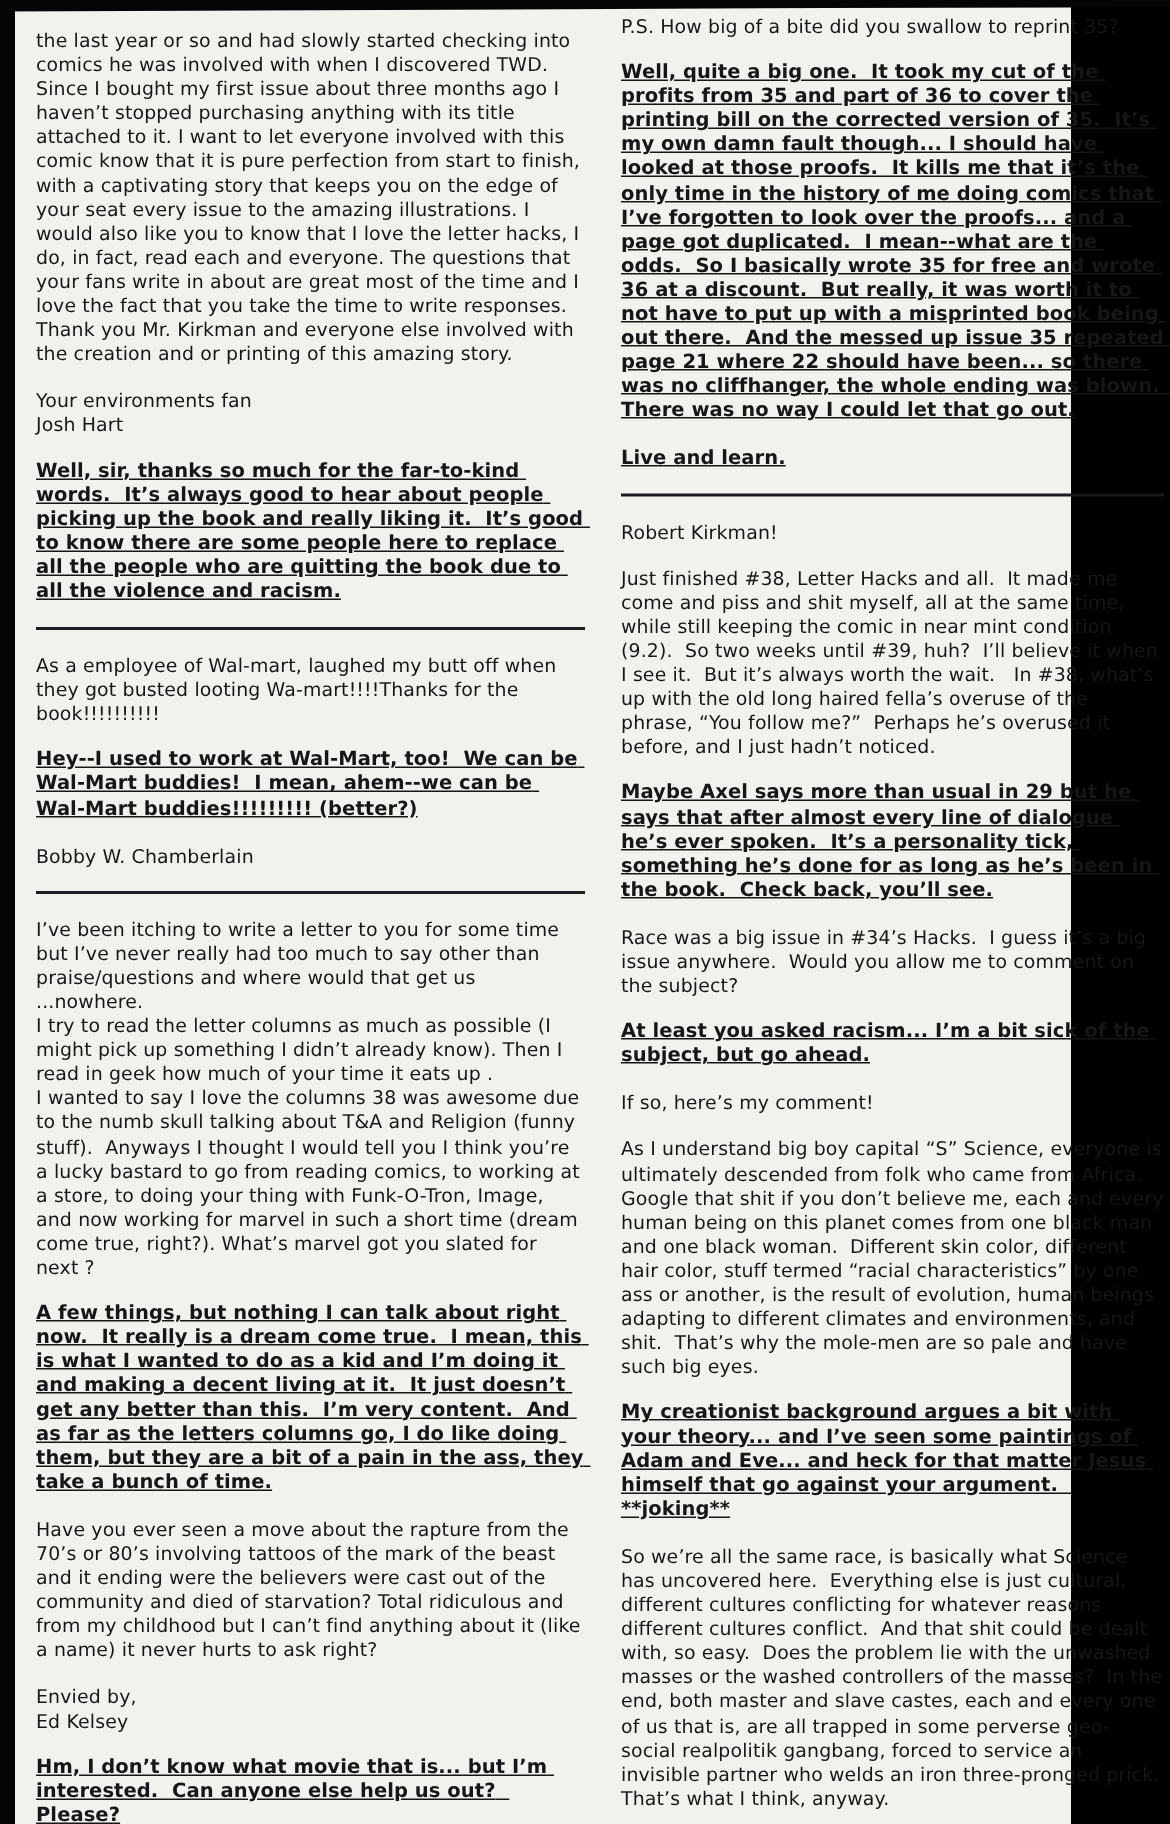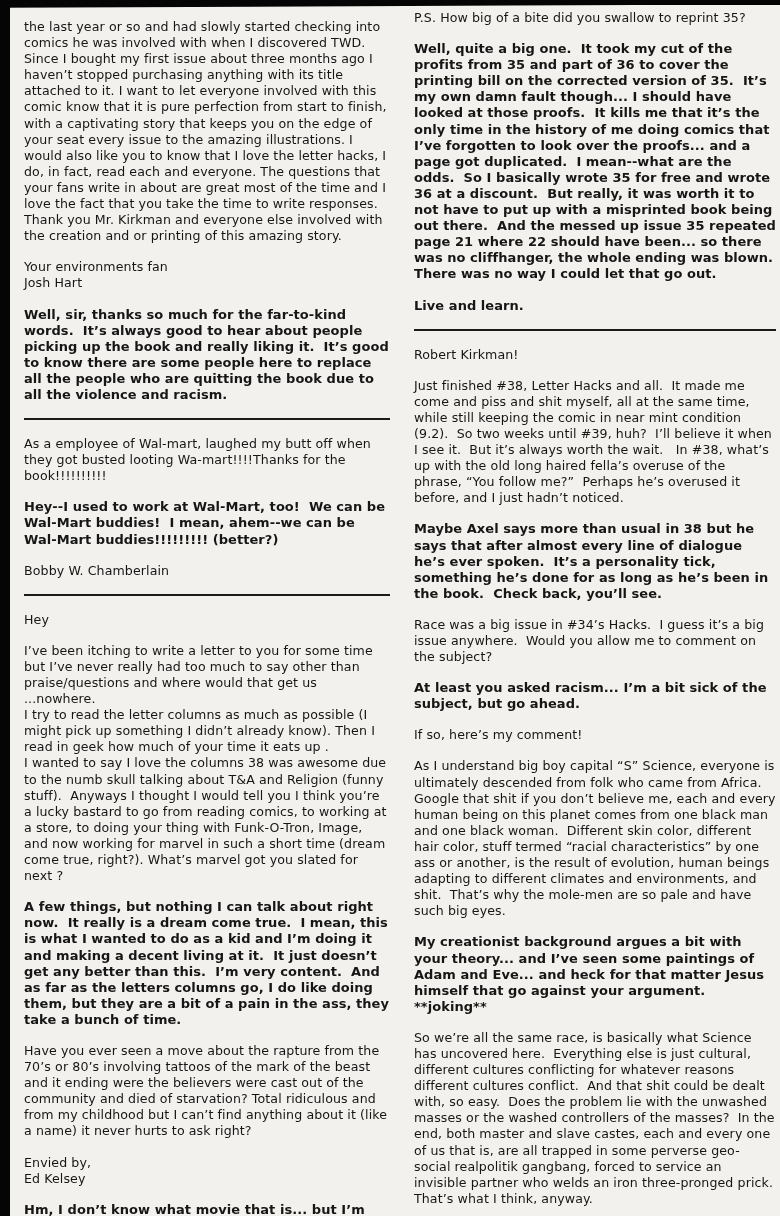--- a/index.html
+++ b/index.html
@@ -25,21 +25,21 @@
   .edge-left {
     position: absolute;
     left: 0; top: 0;
     width: 10px; height: 1216px;
     background: #050505;
     z-index: 2;
   }
   .paper {
     position: absolute;
     left: 10px; top: 5px;
-    width: 770px; height: 1211px;
+    width: 704px; height: 1211px;
     background: #f2f1ed;
     z-index: 1;
   }
   .column {
     position: absolute;
     top: 0;
     color: #161616;
   }
   .col-left  { left: 14px;  top: 14px; width: 366px; }
   .col-right { left: 404px; top: 5px;  width: 362px; }
@@ -47,20 +47,21 @@
     margin: 0 0 15px 0;
     font-size: 12.6px;
     line-height: 16.1px;
     white-space: pre-wrap;
     letter-spacing: 0.1px;
   }
   .para.bold {
     font-weight: bold;
     font-size: 13px;
     letter-spacing: 0.05px;
+    text-decoration: underline;
   }
   .divider {
     border: none;
     border-top: 2.5px solid #1b1b1b;
     margin: 4px 0 16px 0;
     width: 100%;
   }
 </style>
 </head>
 <body>
@@ -69,39 +70,38 @@
   <div class="column col-left">
       <p class="para">the last year or so and had slowly started checking into comics he was involved with when I discovered TWD. Since I bought my first issue about three months ago I haven’t stopped purchasing anything with its title attached to it. I want to let everyone involved with this comic know that it is pure perfection from start to finish, with a captivating story that keeps you on the edge of your seat every issue to the amazing illustrations. I would also like you to know that I love the letter hacks, I do, in fact, read each and everyone. The questions that your fans write in about are great most of the time and I love the fact that you take the time to write responses. Thank you Mr. Kirkman and everyone else involved with the creation and or printing of this amazing story.</p>
       <p class="para">Your environments fan
 Josh Hart</p>
       <p class="para bold">Well, sir, thanks so much for the far-to-kind words.  It’s always good to hear about people picking up the book and really liking it.  It’s good to know there are some people here to replace all the people who are quitting the book due to all the violence and racism.</p>
       <div class="divider"></div>
       <p class="para">As a employee of Wal-mart, laughed my butt off when they got busted looting Wa-mart!!!!Thanks for the book!!!!!!!!!!</p>
       <p class="para bold">Hey--I used to work at Wal-Mart, too!  We can be Wal-Mart buddies!  I mean, ahem--we can be Wal-Mart buddies!!!!!!!!! (better?)</p>
       <p class="para">Bobby W. Chamberlain</p>
       <div class="divider"></div>
-      <p class="para">Hey</p>
       <p class="para">I’ve been itching to write a letter to you for some time but I’ve never really had too much to say other than praise/questions and where would that get us
 ...nowhere.
 I try to read the letter columns as much as possible (I might pick up something I didn’t already know). Then I read in geek how much of your time it eats up .
 I wanted to say I love the columns 38 was awesome due to the numb skull talking about T&amp;A and Religion (funny stuff).  Anyways I thought I would tell you I think you’re a lucky bastard to go from reading comics, to working at a store, to doing your thing with Funk-O-Tron, Image, and now working for marvel in such a short time (dream come true, right?). What’s marvel got you slated for next ?</p>
       <p class="para bold">A few things, but nothing I can talk about right now.  It really is a dream come true.  I mean, this is what I wanted to do as a kid and I’m doing it and making a decent living at it.  It just doesn’t get any better than this.  I’m very content.  And as far as the letters columns go, I do like doing them, but they are a bit of a pain in the ass, they take a bunch of time.</p>
       <p class="para">Have you ever seen a move about the rapture from the 70’s or 80’s involving tattoos of the mark of the beast and it ending were the believers were cast out of the community and died of starvation? Total ridiculous and from my childhood but I can’t find anything about it (like a name) it never hurts to ask right?</p>
       <p class="para">Envied by,
 Ed Kelsey</p>
       <p class="para bold">Hm, I don’t know what movie that is... but I’m interested.  Can anyone else help us out?  Please?</p>
     </div>
   <div class="column col-right">
       <p class="para">P.S. How big of a bite did you swallow to reprint 35?</p>
       <p class="para bold">Well, quite a big one.  It took my cut of the profits from 35 and part of 36 to cover the printing bill on the corrected version of 35.  It’s my own damn fault though... I should have looked at those proofs.  It kills me that it’s the only time in the history of me doing comics that I’ve forgotten to look over the proofs... and a page got duplicated.  I mean--what are the odds.  So I basically wrote 35 for free and wrote 36 at a discount.  But really, it was worth it to not have to put up with a misprinted book being out there.  And the messed up issue 35 repeated page 21 where 22 should have been... so there was no cliffhanger, the whole ending was blown.  There was no way I could let that go out.</p>
       <p class="para bold">Live and learn.</p>
       <div class="divider"></div>
       <p class="para">Robert Kirkman!</p>
       <p class="para">Just finished #38, Letter Hacks and all.  It made me come and piss and shit myself, all at the same time, while still keeping the comic in near mint condition (9.2).  So two weeks until #39, huh?  I’ll believe it when I see it.  But it’s always worth the wait.   In #38, what’s up with the old long haired fella’s overuse of the phrase, “You follow me?”  Perhaps he’s overused it before, and I just hadn’t noticed.</p>
-      <p class="para bold">Maybe Axel says more than usual in 38 but he says that after almost every line of dialogue he’s ever spoken.  It’s a personality tick, something he’s done for as long as he’s been in the book.  Check back, you’ll see.</p>
+      <p class="para bold">Maybe Axel says more than usual in 29 but he says that after almost every line of dialogue he’s ever spoken.  It’s a personality tick, something he’s done for as long as he’s been in the book.  Check back, you’ll see.</p>
       <p class="para">Race was a big issue in #34’s Hacks.  I guess it’s a big issue anywhere.  Would you allow me to comment on the subject?</p>
       <p class="para bold">At least you asked racism... I’m a bit sick of the subject, but go ahead.</p>
       <p class="para">If so, here’s my comment!</p>
       <p class="para">As I understand big boy capital “S” Science, everyone is ultimately descended from folk who came from Africa.  Google that shit if you don’t believe me, each and every human being on this planet comes from one black man and one black woman.  Different skin color, different hair color, stuff termed “racial characteristics” by one ass or another, is the result of evolution, human beings adapting to different climates and environments, and shit.  That’s why the mole-men are so pale and have such big eyes.</p>
       <p class="para bold">My creationist background argues a bit with your theory... and I’ve seen some paintings of Adam and Eve... and heck for that matter Jesus himself that go against your argument.  **joking**</p>
       <p class="para">So we’re all the same race, is basically what Science has uncovered here.  Everything else is just cultural, different cultures conflicting for whatever reasons different cultures conflict.  And that shit could be dealt with, so easy.  Does the problem lie with the unwashed masses or the washed controllers of the masses?  In the end, both master and slave castes, each and every one of us that is, are all trapped in some perverse geo-social realpolitik gangbang, forced to service an invisible partner who welds an iron three-pronged prick.  That’s what I think, anyway.</p>
     </div>
 </div>
 <div class="edge-left"></div>
 <div class="edge-top"></div>

